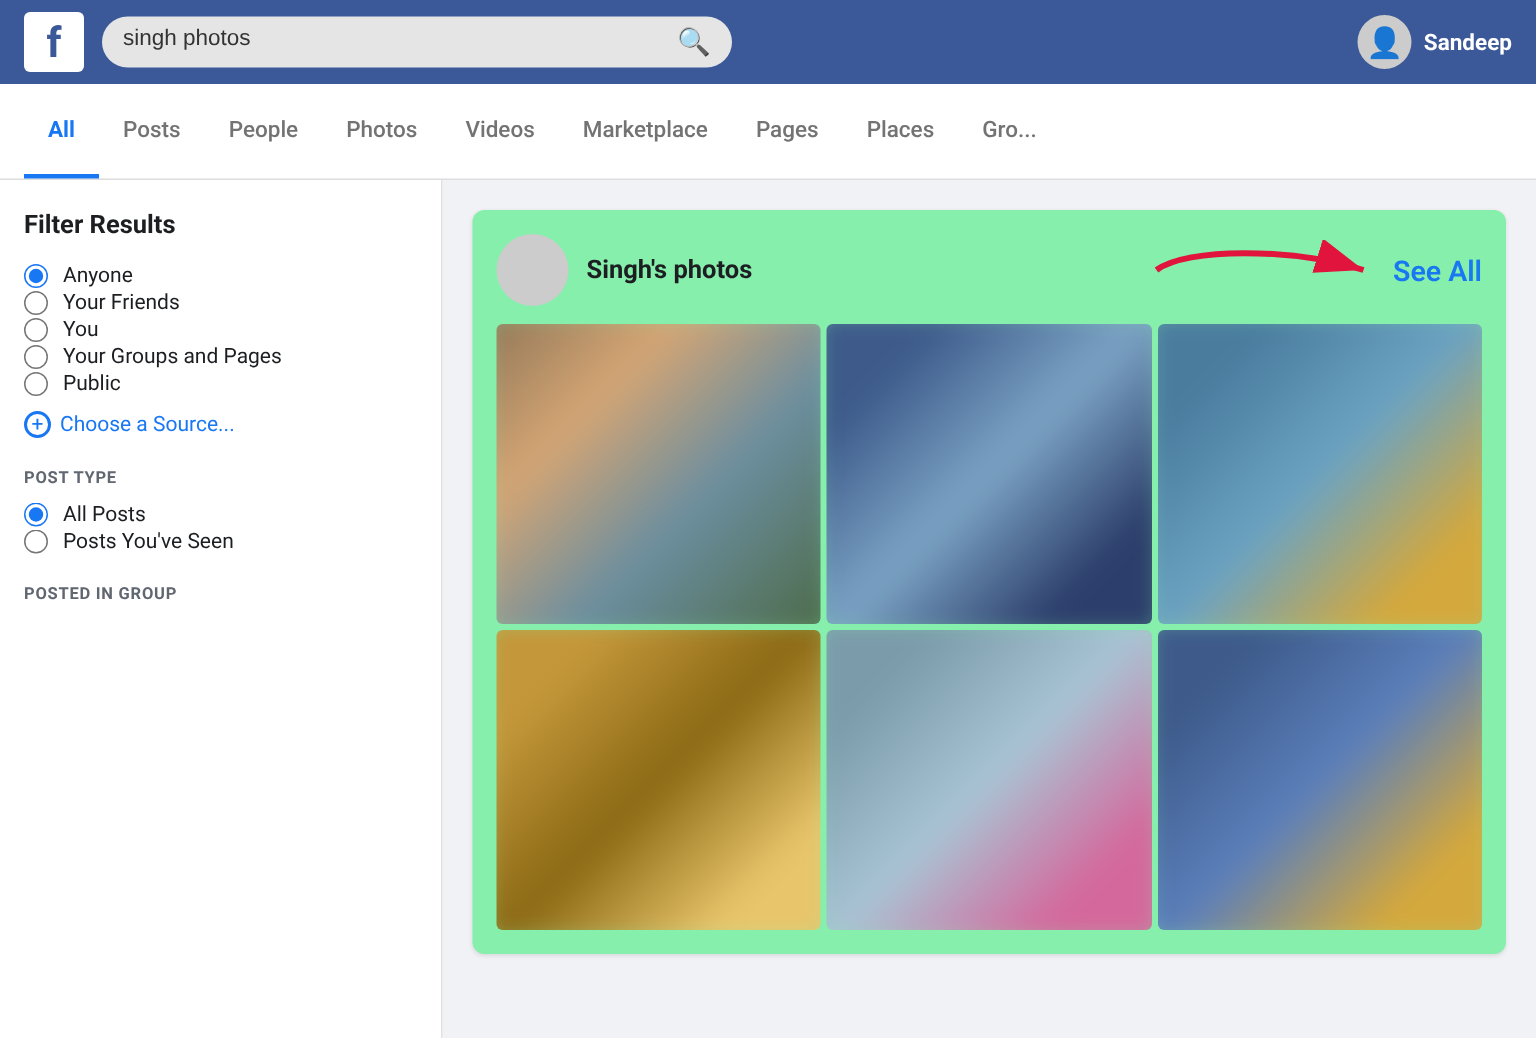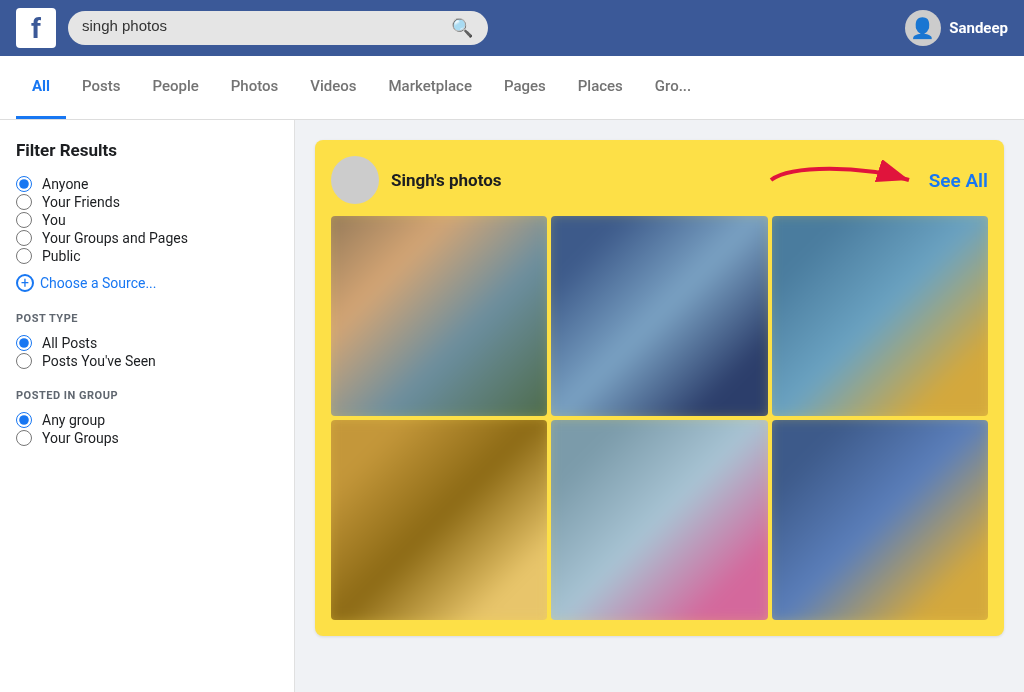--- a/index.html
+++ b/index.html
@@ -166,21 +166,21 @@
     }
 
     
     .content-area {
       flex: 1;
       padding: 20px;
       overflow-y: auto;
       position: relative;
     }
     .photo-section {
-      background: #fde047;
+      background: #86efac;
       border-radius: 8px;
       padding: 16px;
       box-shadow: 0 1px 3px rgba(0,0,0,0.1);
     }
     .photo-section-header {
       display: flex;
       align-items: center;
       justify-content: space-between;
       margin-bottom: 12px;
     }
@@ -306,30 +306,20 @@
         <input type="radio" name="post_type" checked="" style="">
         <span>All Posts</span>
       </label>
       <label class="radio-item">
         <input type="radio" name="post_type" style="">
         <span>Posts You've Seen</span>
       </label>
     </div>
 
     <div class="section-label">POSTED IN GROUP</div>
-    <div class="radio-group">
-      <label class="radio-item">
-        <input type="radio" name="posted_in_group" checked="" style="">
-        <span>Any group</span>
-      </label>
-      <label class="radio-item">
-        <input type="radio" name="posted_in_group" style="">
-        <span>Your Groups</span>
-      </label>
-    </div>
   </div>
 
   <div class="content-area">
     <div class="photo-section">
       <div class="photo-section-header">
         <div class="photo-section-title-row">
           <div class="avatar-circle"></div>
           <span class="section-title">Singh's photos</span>
         </div>
 

